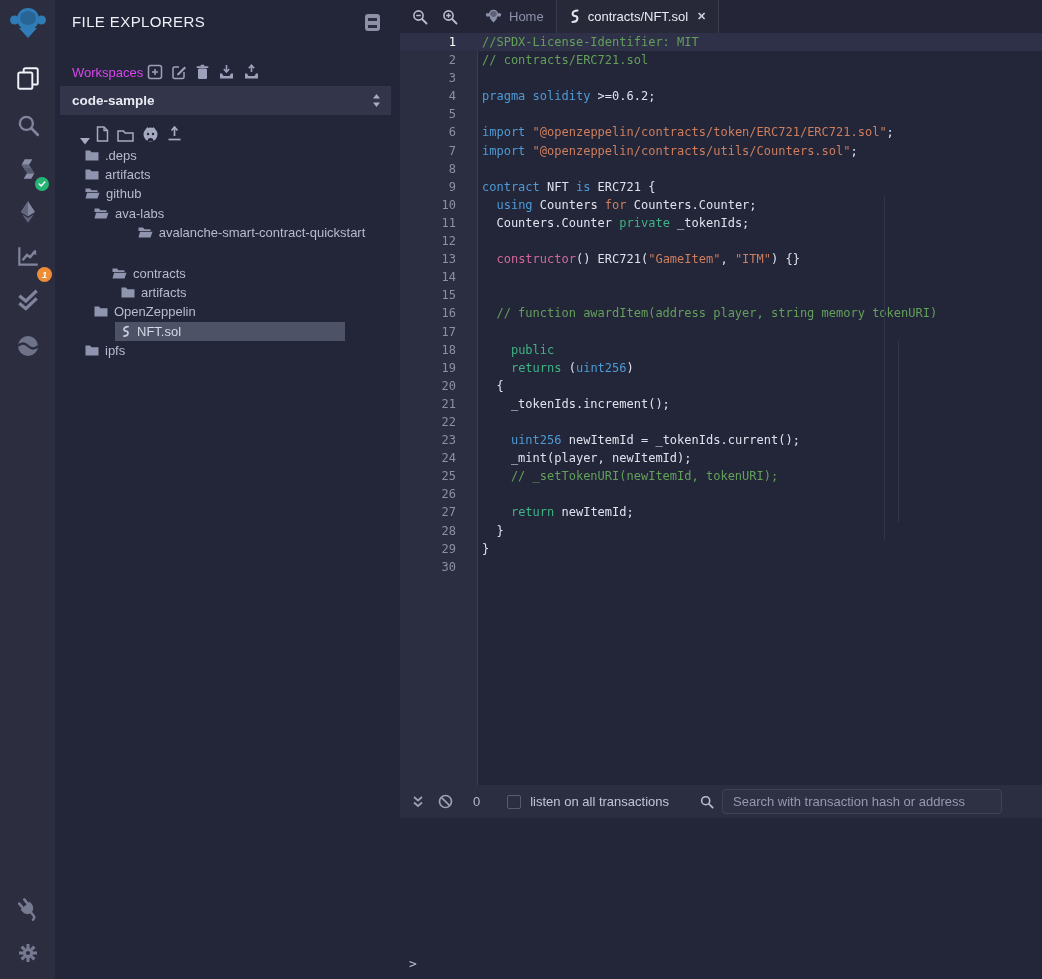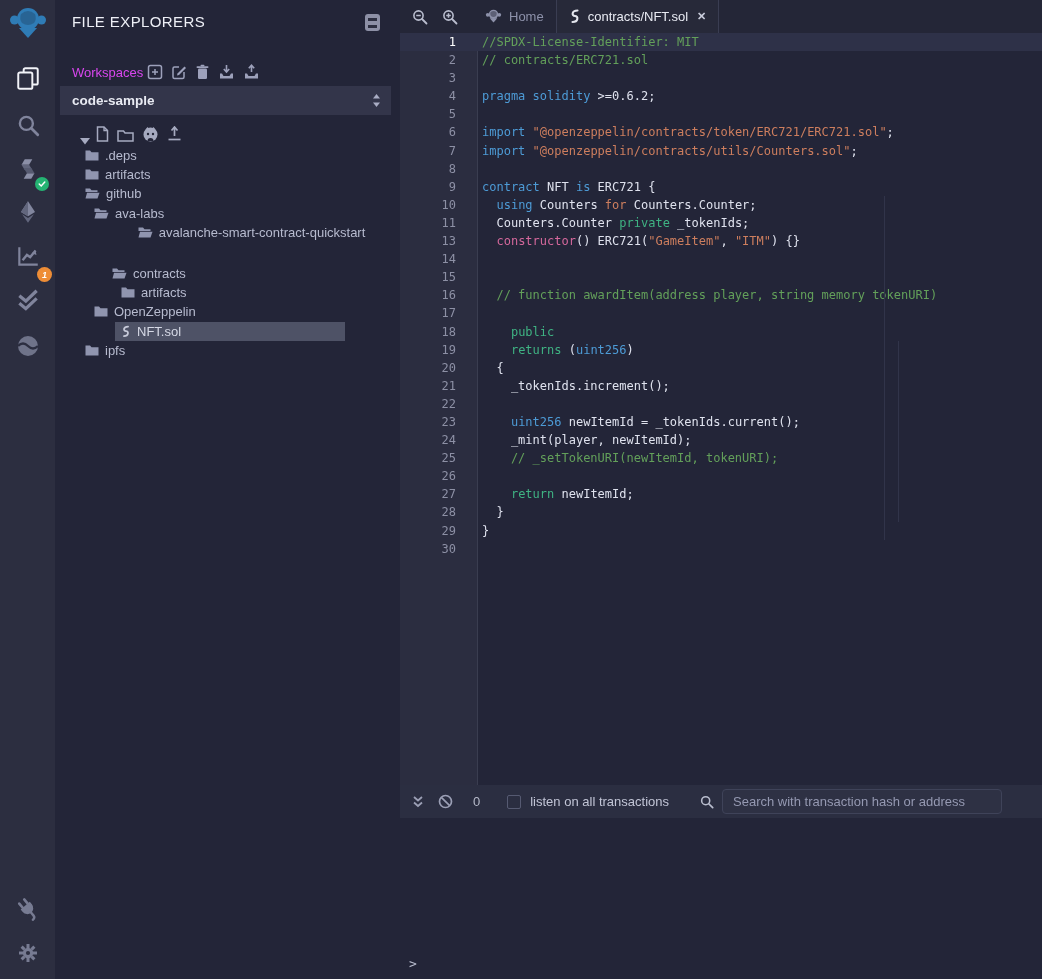--- a/index.html
+++ b/index.html
@@ -377,20 +377,21 @@
           <div class="cl"><span class="ln">2</span><span class="ct"><span class="tk-c">// contracts/ERC721.sol</span></span></div>
           <div class="cl"><span class="ln">3</span><span class="ct"></span></div>
           <div class="cl"><span class="ln">4</span><span class="ct"><span class="tk-k">pragma solidity</span><span class="tk-p"> &gt;=0.6.2;</span></span></div>
           <div class="cl"><span class="ln">5</span><span class="ct"></span></div>
           <div class="cl"><span class="ln">6</span><span class="ct"><span class="tk-k">import</span><span class="tk-p"> </span><span class="tk-s">"@openzeppelin/contracts/token/ERC721/ERC721.sol"</span><span class="tk-p">;</span></span></div>
           <div class="cl"><span class="ln">7</span><span class="ct"><span class="tk-k">import</span><span class="tk-p"> </span><span class="tk-s">"@openzeppelin/contracts/utils/Counters.sol"</span><span class="tk-p">;</span></span></div>
           <div class="cl"><span class="ln">8</span><span class="ct"></span></div>
           <div class="cl"><span class="ln">9</span><span class="ct"><span class="tk-k">contract</span><span class="tk-p"> NFT </span><span class="tk-k">is</span><span class="tk-p"> ERC721 {</span></span></div>
           <div class="cl"><span class="ln">10</span><span class="ct"><span class="tk-p">  </span><span class="tk-k">using</span><span class="tk-p"> Counters </span><span class="tk-s">for</span><span class="tk-p"> Counters.Counter;</span></span></div>
           <div class="cl"><span class="ln">11</span><span class="ct"><span class="tk-p">  Counters.Counter </span><span class="tk-g">private</span><span class="tk-p"> _tokenIds;</span></span></div>
+          <div class="cl"><span class="ln">12</span><span class="ct"></span></div>
           <div class="cl"><span class="ln">13</span><span class="ct"><span class="tk-p">  </span><span class="tk-m">constructor</span><span class="tk-p">() ERC721(</span><span class="tk-s">"GameItem"</span><span class="tk-p">, </span><span class="tk-s">"ITM"</span><span class="tk-p">) {}</span></span></div>
           <div class="cl"><span class="ln">14</span><span class="ct"></span></div>
           <div class="cl"><span class="ln">15</span></div>
           <div class="cl"><span class="ln">16</span><span class="ct"><span class="tk-c">  // function awardItem(address player, string memory tokenURI)</span></span></div>
           <div class="cl"><span class="ln">17</span></div>
           <div class="cl"><span class="ln">18</span><span class="ct"><span class="tk-p">    </span><span class="tk-g">public</span></span></div>
           <div class="cl"><span class="ln">19</span><span class="ct"><span class="tk-p">    </span><span class="tk-g">returns</span><span class="tk-p"> (</span><span class="tk-k">uint256</span><span class="tk-p">)</span></span></div>
           <div class="cl"><span class="ln">20</span><span class="ct"><span class="tk-p">  {</span></span></div>
           <div class="cl"><span class="ln">21</span><span class="ct"><span class="tk-p">    _tokenIds.increment();</span></span></div>
           <div class="cl"><span class="ln">22</span><span class="ct"></span></div>

